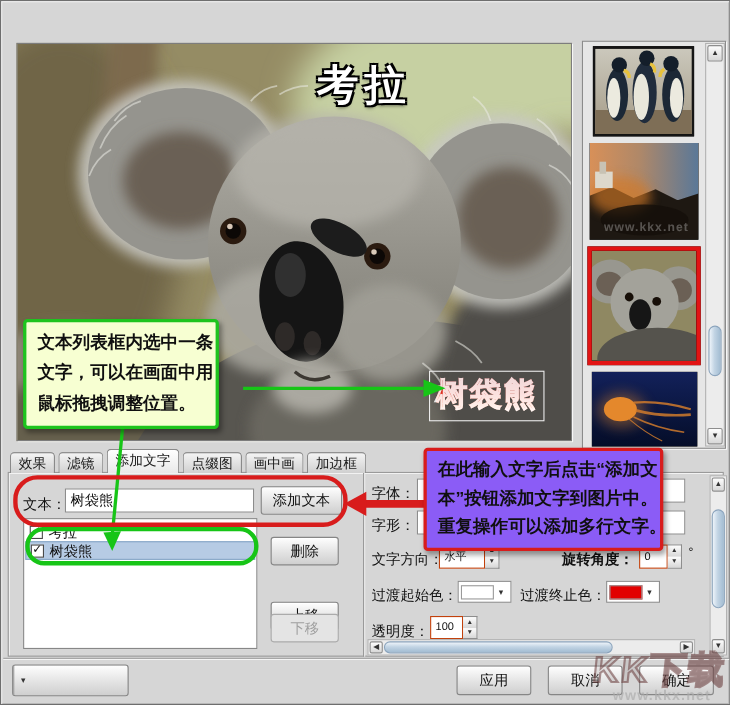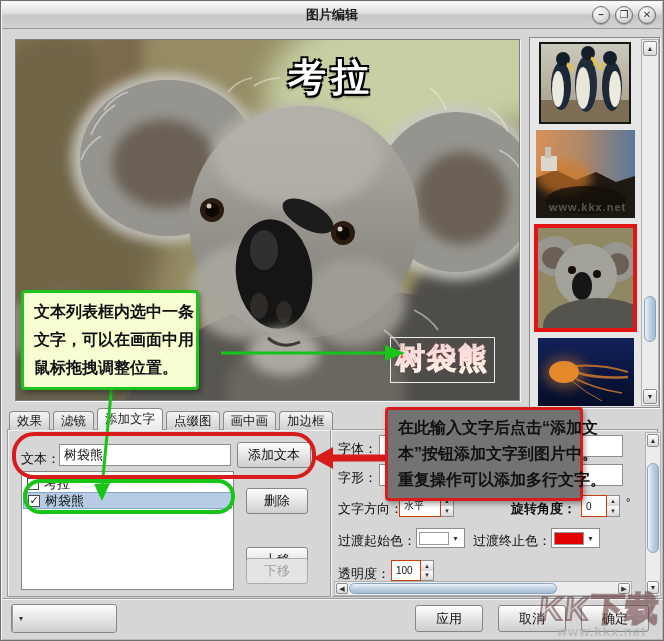--- a/index.html
+++ b/index.html
@@ -23,21 +23,21 @@
     text-shadow:-2px -2px 0 #000,2px -2px 0 #000,-2px 2px 0 #000,2px 2px 0 #000,0 3px 3px rgba(0,0,0,.45);}
   .shu-box{position:absolute;left:374px;top:297px;border:1px solid #ececec;padding:1px 5px 3px;}
   .shu-text{font-size:29px;font-weight:bold;letter-spacing:2px;
     background:linear-gradient(180deg,#a80d0d 10%,#e03020 45%,#ff8a66 80%,#ffe0d2);
     -webkit-background-clip:text;background-clip:text;color:transparent;
     -webkit-text-stroke:1px rgba(255,255,255,.85);}
   
   .callout{position:absolute;z-index:45;font-weight:bold;font-size:16px;color:#101010;
     border-radius:4px;padding:5px 10px;box-shadow:2px 3px 5px rgba(0,0,0,.35);line-height:1.75;white-space:nowrap;}
   .callout-green{left:20px;top:289px;width:178px;background:#f7ffd2;border:3px solid #1ec41e;}
-  .callout-red{left:384px;top:406px;width:198px;background:#737373;border:3px solid #d81c1c;line-height:1.62;}
+  .callout-red{left:384px;top:406px;width:218px;background:#8b5cf6;border:3px solid #d81c1c;line-height:1.62;}
   .overlay-svg{position:absolute;left:0;top:0;z-index:40;pointer-events:none;}
   
   .sidebar{position:absolute;left:528px;top:36px;width:131px;height:371px;background:#e6e6e6;
     border:1px solid #8b8b8b;box-shadow:1px 1px 0 #f6f6f6;}
   .thumb{position:absolute;overflow:hidden;background:#000;}
   .thumb svg{display:block;}
   .scroll-track{position:absolute;background:#ececec;border:1px solid #b2b2b2;}
   .scroll-btn{position:absolute;background:linear-gradient(#fdfdfd,#d7d7d7);border:1px solid #8e8e8e;border-radius:2px;
     display:flex;align-items:center;justify-content:center;font-size:7px;color:#333;line-height:1;}
   .vthumb{position:absolute;border:1px solid #8ba4bd;border-radius:6px;
@@ -84,28 +84,20 @@
   .wm-logo{position:absolute;left:538px;top:586px;z-index:70;font-size:33px;font-weight:bold;letter-spacing:2px;
     transform:skewX(-6deg);color:rgba(170,160,160,.28);-webkit-text-stroke:2px rgba(95,45,45,.5);white-space:nowrap;}
   .wm-site{position:absolute;left:556px;top:623px;z-index:70;font-size:13px;font-weight:bold;letter-spacing:1px;
     color:rgba(170,170,170,.65);}
 </style>
 </head>
 <body>
 
 <div class="window">
 
-  <div class="titlebar">
-    <div class="title">图片编辑</div>
-    <div class="winbtns">
-      <div class="winbtn">–</div>
-      <div class="winbtn">❐</div>
-      <div class="winbtn">✕</div>
-    </div>
-  </div>
 
   <div class="canvas">
     <svg width="505" height="362" viewBox="0 0 505 362">
       <defs>
         <filter id="b14" x="-50%" y="-50%" width="200%" height="200%">
             <feGaussianBlur stdDeviation="14"></feGaussianBlur>
           </filter>
         <filter id="b6" x="-50%" y="-50%" width="200%" height="200%">
             <feGaussianBlur stdDeviation="6"></feGaussianBlur>
           </filter>

